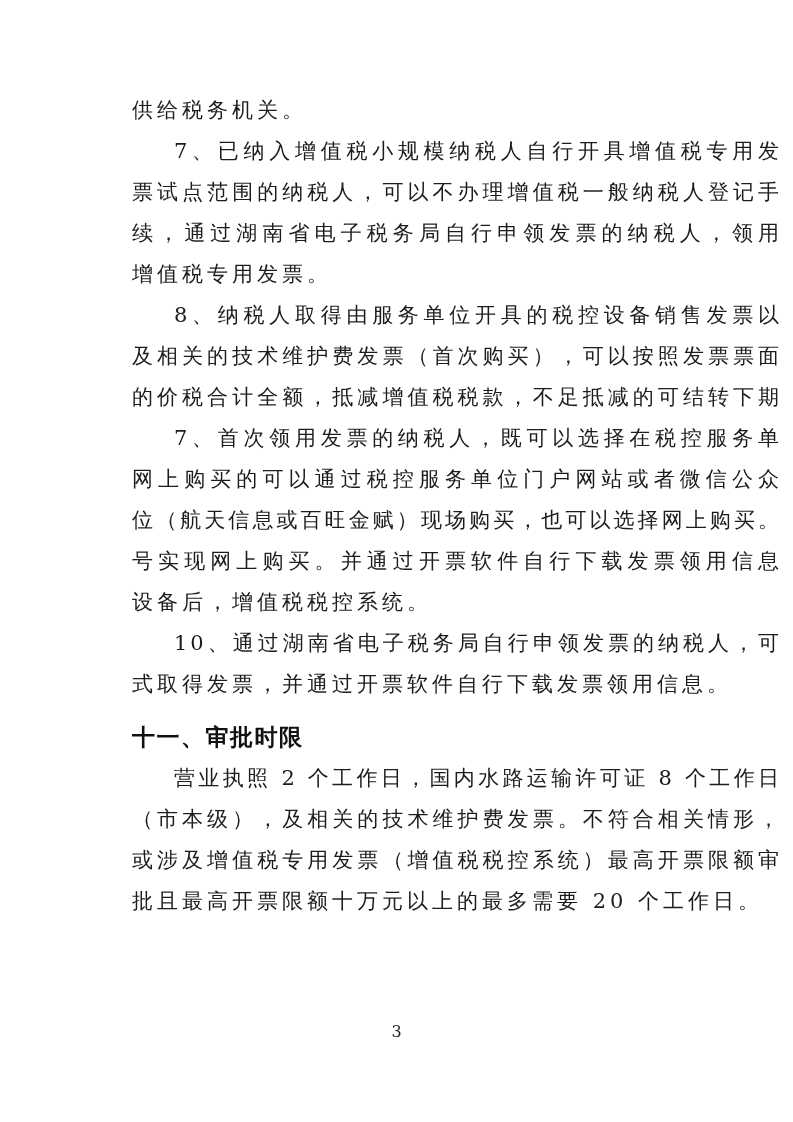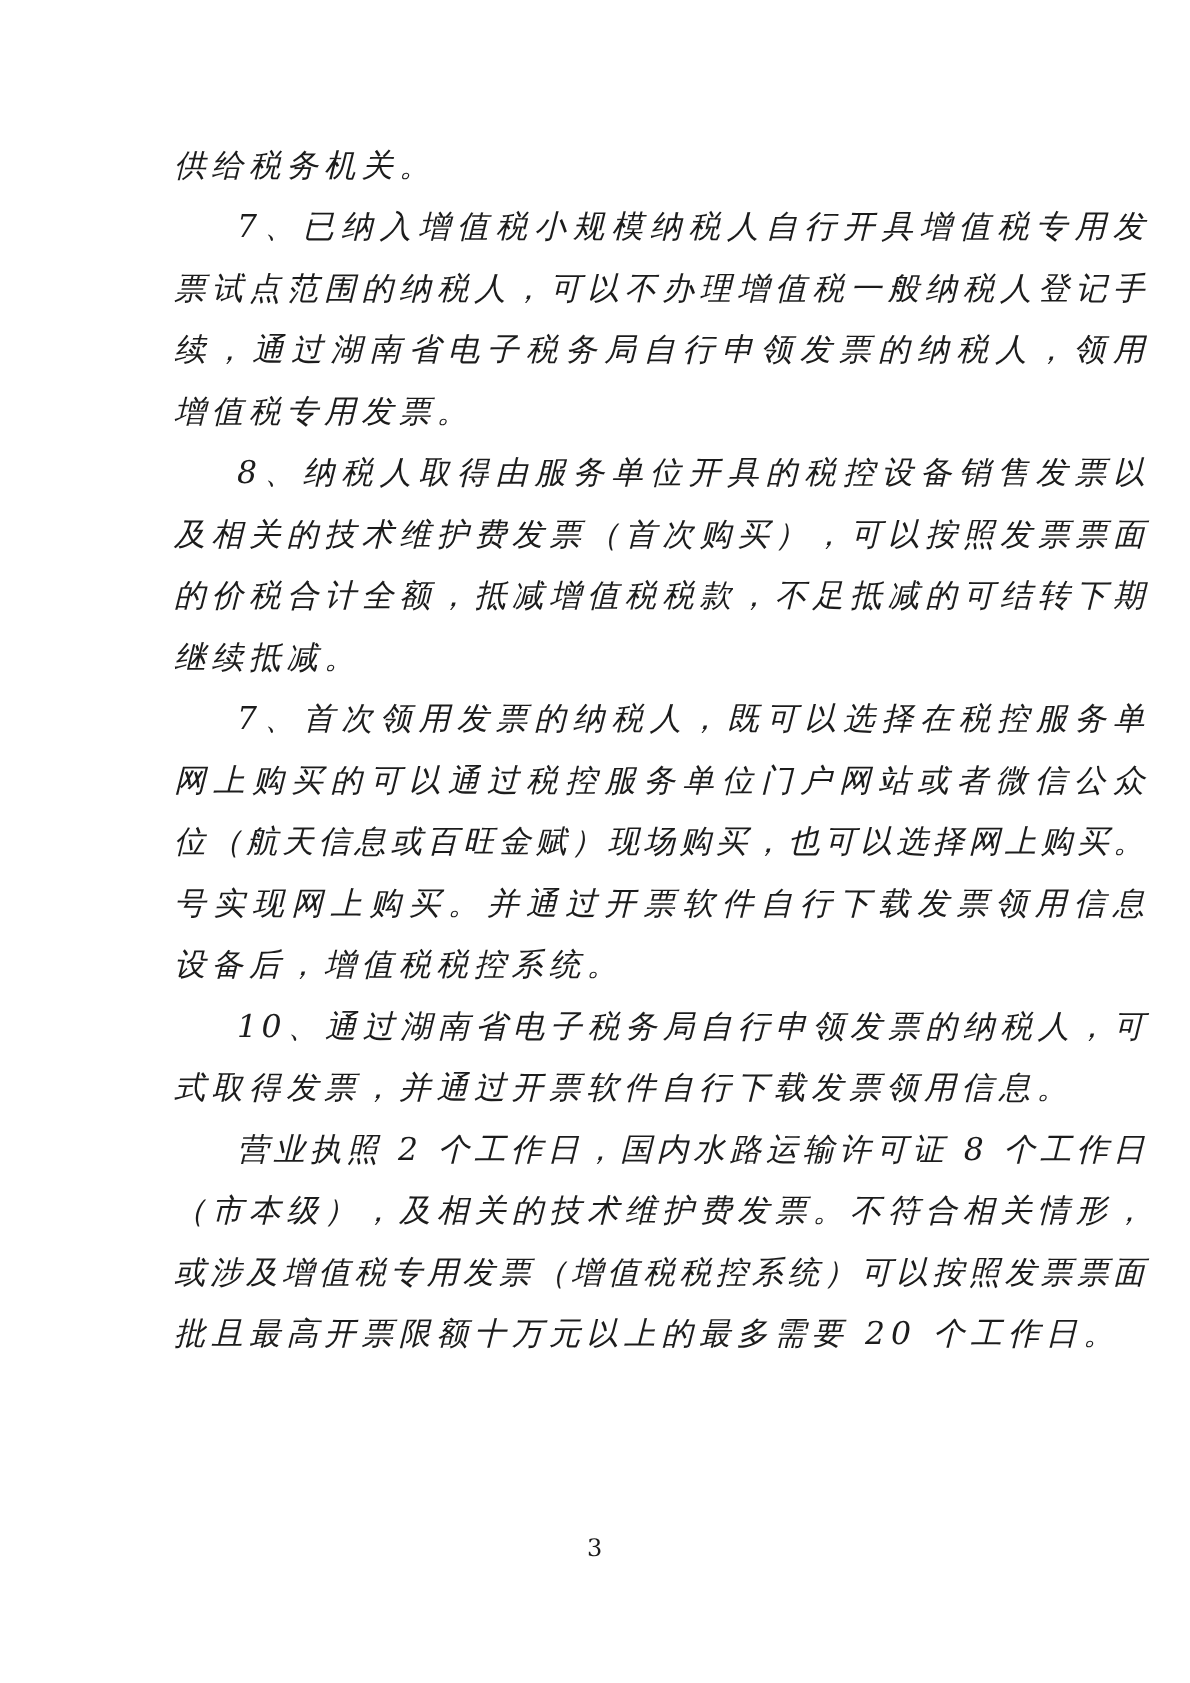--- a/index.html
+++ b/index.html
@@ -10,26 +10,25 @@
   .page {
     position: relative;
     width: 793px;
     height: 1122px;
     background: #ffffff;
     overflow: hidden;
     color: #1c1c1c;
   }
   .textblock {
     position: absolute;
-    left: 116px;
+    left: 132px;
     top: 90px;
     width: 650px;
     font-family: "DejaVu Serif", "Liberation Serif", serif;
     font-size: 21px;
-    font-style: italic;
   }
   .paragraph { margin: 0; }
   .line {
     height: 41px;
     line-height: 41px;
     overflow: visible;
   }
   
   .line.full {
     letter-spacing: 3px;
@@ -78,34 +77,36 @@
       <div class="paragraph">
         <div class="line full indent">7、已纳入增值税小规模纳税人自行开具增值税专用发</div>
         <div class="line full">票试点范围的纳税人，可以不办理增值税一般纳税人登记手</div>
         <div class="line full">续，通过湖南省电子税务局自行申领发票的纳税人，领用</div>
         <div class="line short">增值税专用发票。</div>
       </div>
       <div class="paragraph">
         <div class="line full indent">8、纳税人取得由服务单位开具的税控设备销售发票以</div>
         <div class="line full">及相关的技术维护费发票（首次购买），可以按照发票票面</div>
         <div class="line full">的价税合计全额，抵减增值税税款，不足抵减的可结转下期</div>
-        <div class="line short">继续抵减。</div>
       </div>
       <div class="paragraph">
         <div class="line full indent">7、首次领用发票的纳税人，既可以选择在税控服务单</div>
         <div class="line full">网上购买的可以通过税控服务单位门户网站或者微信公众</div>
         <div class="line full">位（航天信息或百旺金赋）现场购买，也可以选择网上购买。</div>
         <div class="line full">号实现网上购买。并通过开票软件自行下载发票领用信息</div>
         <div class="line short">设备后，增值税税控系统。</div>
       </div>
       <div class="paragraph">
         <div class="line full indent">10、通过湖南省电子税务局自行申领发票的纳税人，可</div>
         <div class="line short">式取得发票，并通过开票软件自行下载发票领用信息。</div>
       </div>
+      <div class="heading">
+        <div class="line short">十一、审批时限</div>
+      </div>
       <div class="paragraph">
         <div class="line full indent">营业执照 2 个工作日，国内水路运输许可证 8 个工作日</div>
         <div class="line full">（市本级），及相关的技术维护费发票。不符合相关情形，</div>
-        <div class="line full">或涉及增值税专用发票（增值税税控系统）可以按照发票票面</div>
+        <div class="line full">或涉及增值税专用发票（增值税税控系统）最高开票限额审</div>
         <div class="line short">批且最高开票限额十万元以上的最多需要 20 个工作日。</div>
       </div>
     </div>
   <div class="pagenum">3</div>
 </div>
 
 </body></html>

